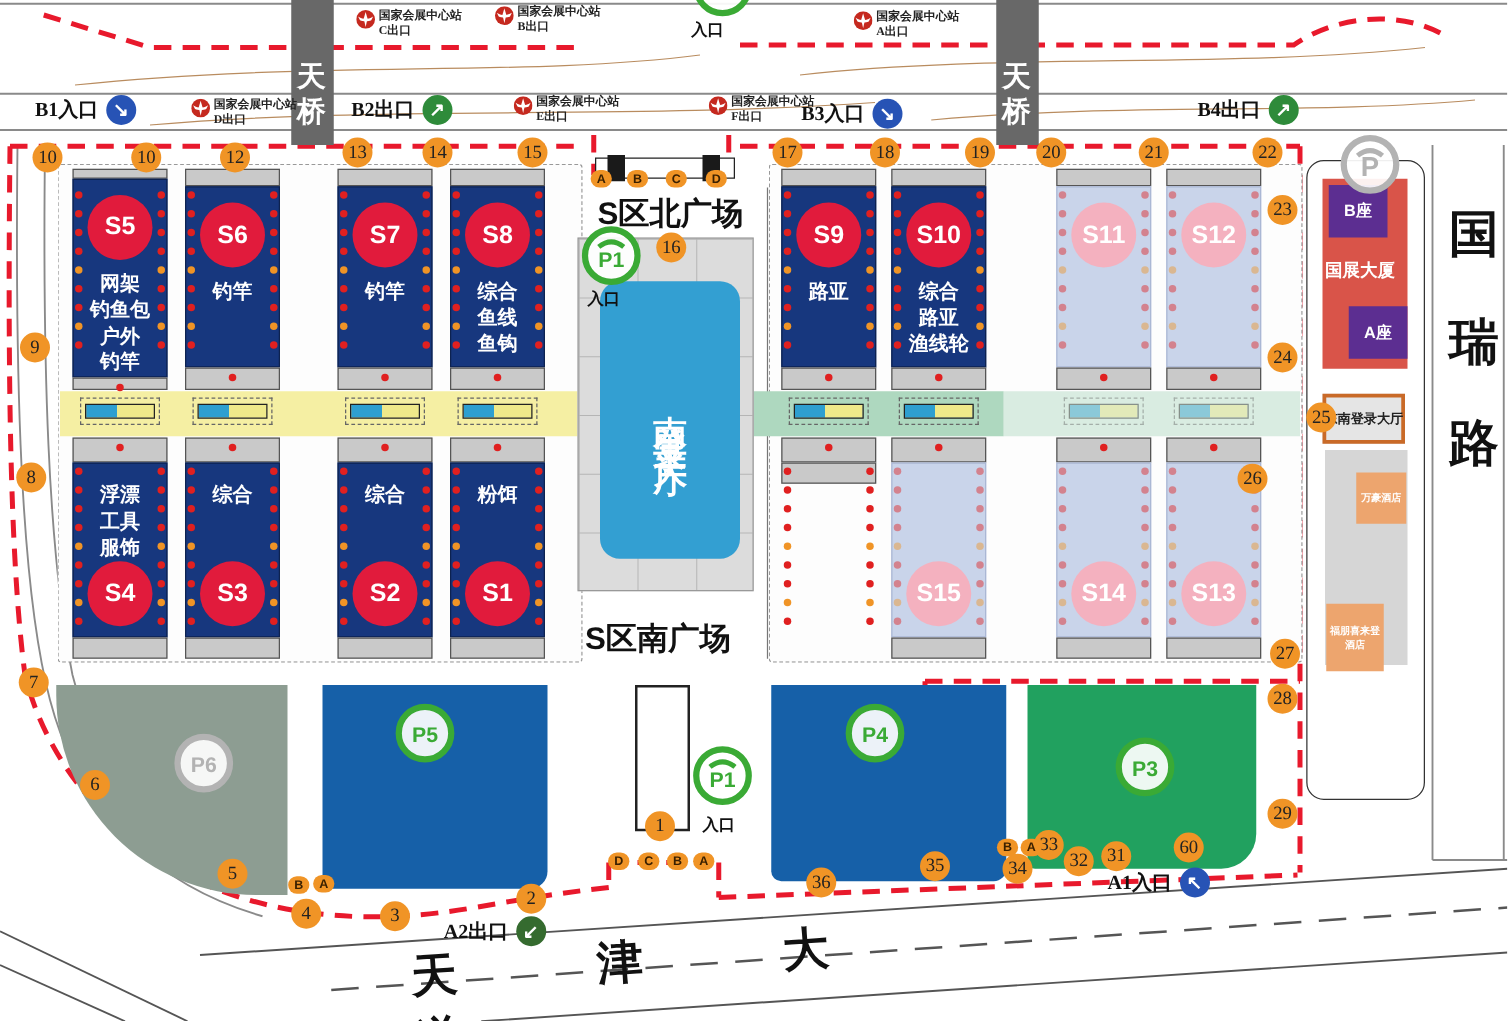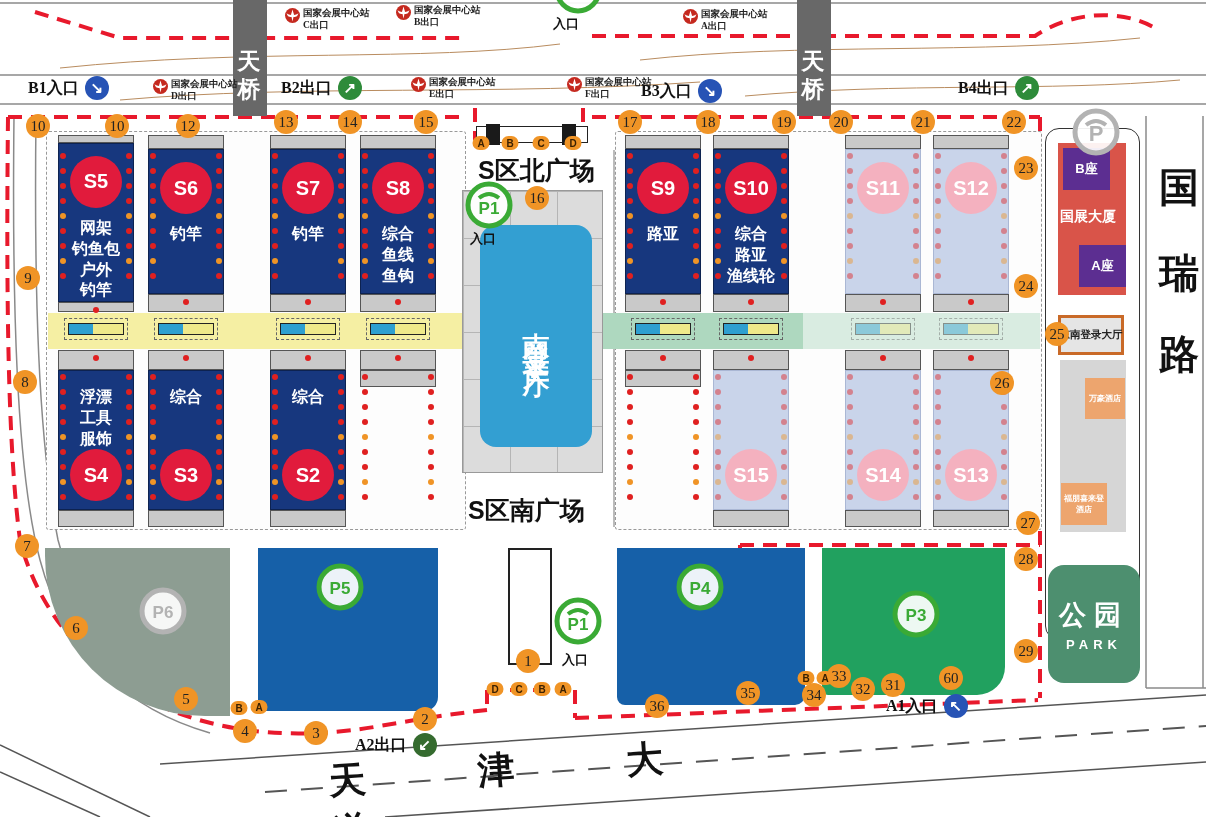--- a/index.html
+++ b/index.html
@@ -149,25 +149,21 @@
     </div>
 
   <div class="abs bldg" style="left:1045px;top:128px;width:95px;height:512px;"></div>
   <div class="abs tower" style="left:1058px;top:143px;width:68px;height:152px;"></div>
   <div class="abs seat" style="left:1063px;top:148px;width:47px;height:42px;">B座</div>
   <div class="abs towername" style="left:1060px;top:208px;">国展大厦</div>
   <div class="abs seat" style="left:1079px;top:245px;width:47px;height:42px;">A座</div>
   <div class="abs sehall" style="left:1058px;top:315px;width:66px;height:40px;">东南登录大厅</div>
   <div class="abs grayblk" style="left:1060px;top:360px;width:66px;height:172px;"></div>
   <div class="abs hotel" style="left:1085px;top:378px;width:40px;height:41px;">万豪酒店</div>
-  <div class="abs hotel" style="left:1061px;top:483px;width:46px;height:42px;">福朋喜来登酒店</div>
-  <div class="abs park" style="left:1048px;top:565px;width:92px;height:118px;">
-    <span class="cn">公园</span>
-    <span class="en">PARK</span>
-  </div>
+  <div class="abs hotel" style="left:1061px;top:483px;width:46px;height:54px;">福朋喜来登酒店</div>
 
   <div class="abs lot lot-gray" style="left:45px;top:548px;width:185px;height:168px;"></div>
   <div class="abs lot lot-blue" style="left:258px;top:548px;width:180px;height:163px;border-radius:0 0 14px 8px;"></div>
   <div class="abs lot lot-blue" style="left:617px;top:548px;width:188px;height:157px;border-radius:0 0 10px 8px;"></div>
   <div class="abs lot lot-green" style="left:822px;top:548px;width:183px;height:147px;border-radius:0 0 28px 6px;"></div>
 
   <div class="hall abs" style="left: 58px; top: 135px;">
       <div class="cap" style="height: 14px;"></div>
       <div class="body">
         <div class="scircle" style="margin-top: 12px;">S5</div>
@@ -480,20 +476,24 @@
       <span class="dot" style="left: 2px; top: 114px; background: rgb(224, 32, 32);"></span>
       <span class="dot" style="left: 68px; top: 114px; background: rgb(224, 32, 32);"></span>
       <span class="dot" style="left: 2px; top: 129px; background: rgb(240, 148, 38);"></span>
       <span class="dot" style="left: 68px; top: 129px; background: rgb(240, 148, 38);"></span>
       <span class="dot" style="left: 2px; top: 144px; background: rgb(224, 32, 32);"></span>
       <span class="dot" style="left: 68px; top: 144px; background: rgb(224, 32, 32);"></span>
     </div>
     <div class="hall abs" style="left: 360px; top: 350px;">
       <div class="cap" style="height: 20px;">
         <span class="cdot" style="top: 4px;"></span>
+      </div>
+      <div class="body">
+        <div class="htext" style="margin-top: 16px;">粉饵</div>
+        <div class="scircle" style="position: absolute; bottom: 8px;">S1</div>
       </div>
       <div class="cap" style="height: 17px;"></div>
       <span class="dot" style="left: 2px; top: 24px; background: rgb(224, 32, 32);"></span>
       <span class="dot" style="left: 68px; top: 24px; background: rgb(224, 32, 32);"></span>
       <span class="dot" style="left: 2px; top: 39px; background: rgb(224, 32, 32);"></span>
       <span class="dot" style="left: 68px; top: 39px; background: rgb(224, 32, 32);"></span>
       <span class="dot" style="left: 2px; top: 54px; background: rgb(224, 32, 32);"></span>
       <span class="dot" style="left: 68px; top: 54px; background: rgb(224, 32, 32);"></span>
       <span class="dot" style="left: 2px; top: 69px; background: rgb(224, 32, 32);"></span>
       <span class="dot" style="left: 68px; top: 69px; background: rgb(224, 32, 32);"></span>

